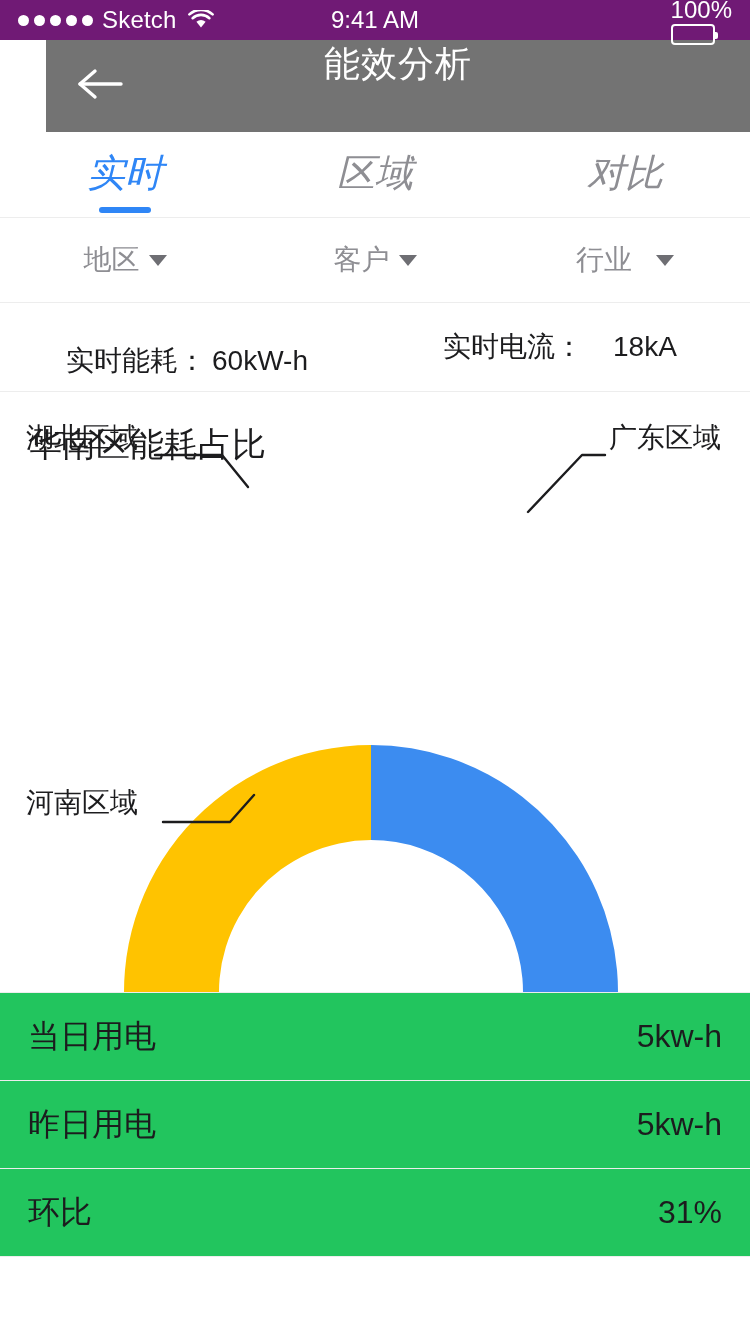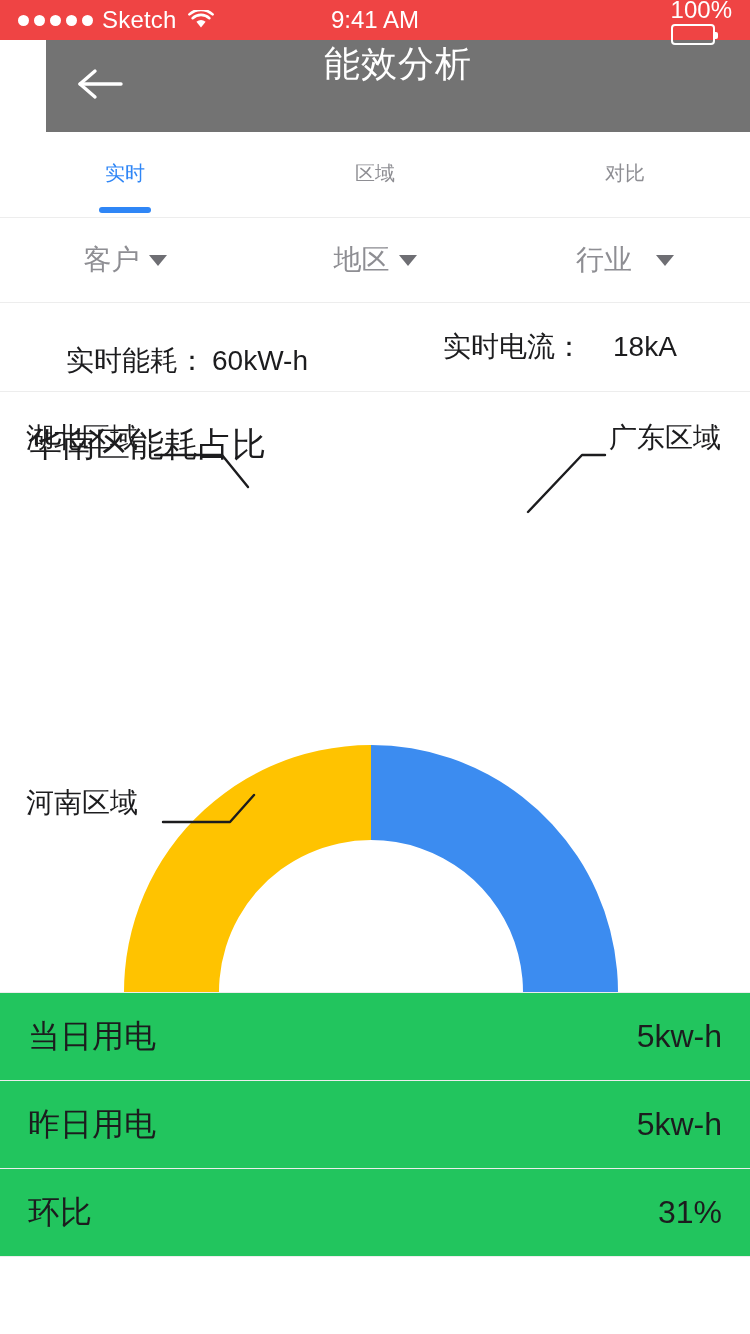--- a/index.html
+++ b/index.html
@@ -13,21 +13,21 @@
     background: #ffffff;
     font-family: "Liberation Sans", "DejaVu Sans", sans-serif;
     -webkit-font-smoothing: antialiased;
     overflow: hidden;
     position: relative;
   }
 
   
   .status-bar {
     height: 40px;
-    background: #ef4444;
+    background: #701a75;
     display: flex;
     align-items: center;
     justify-content: space-between;
     padding: 0 18px;
     box-sizing: border-box;
     color: #ffffff;
   }
   .status-left {
     display: flex;
     align-items: center;
@@ -139,24 +139,25 @@
   .tab {
     flex: 1;
     display: flex;
     flex-direction: column;
     align-items: center;
     justify-content: center;
     position: relative;
     cursor: pointer;
   }
   .tab span.tab-label {
-    font-size: 20px;
+    font-size: 38px;
     color: #8E8E93;
     line-height: 1;
     padding-bottom: 4px;
+    font-style: italic;
   }
   .tab.active span.tab-label {
     color: #2F86F6;
   }
   .tab .underline {
     position: absolute;
     bottom: 4px;
     width: 52px;
     height: 6px;
     border-radius: 3px;
@@ -320,25 +321,25 @@
     <span class="underline"></span>
   </div>
   <div class="tab">
     <span class="tab-label">对比</span>
     <span class="underline"></span>
   </div>
 </div>
 
 <div class="filters">
   <div class="filter">
+    <span class="f-label">地区</span>
+    <span class="caret"></span>
+  </div>
+  <div class="filter">
     <span class="f-label">客户</span>
-    <span class="caret"></span>
-  </div>
-  <div class="filter">
-    <span class="f-label">地区</span>
     <span class="caret"></span>
   </div>
   <div class="filter wide-gap">
     <span class="f-label">行业</span>
     <span class="caret"></span>
   </div>
 </div>
 
 <div class="stats">
   <div class="stat first">

